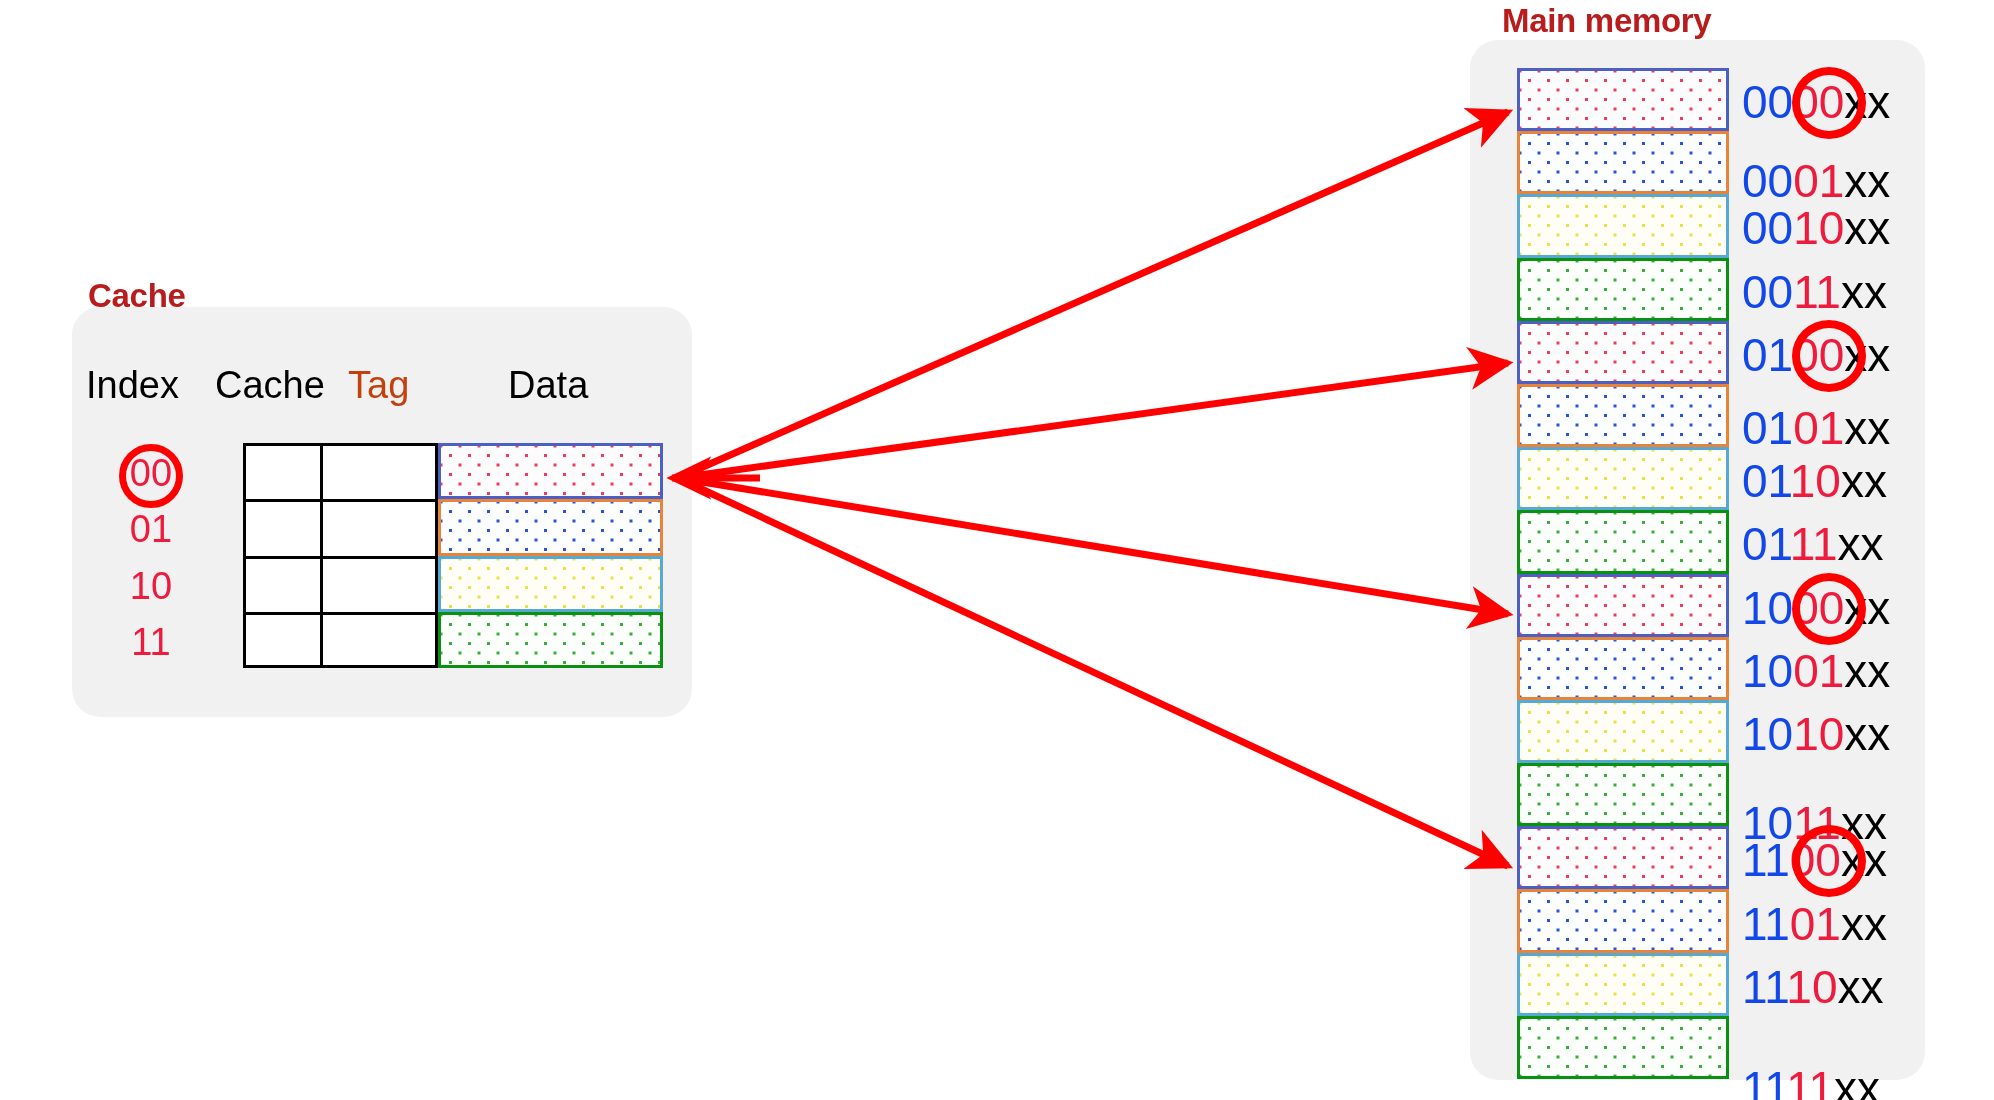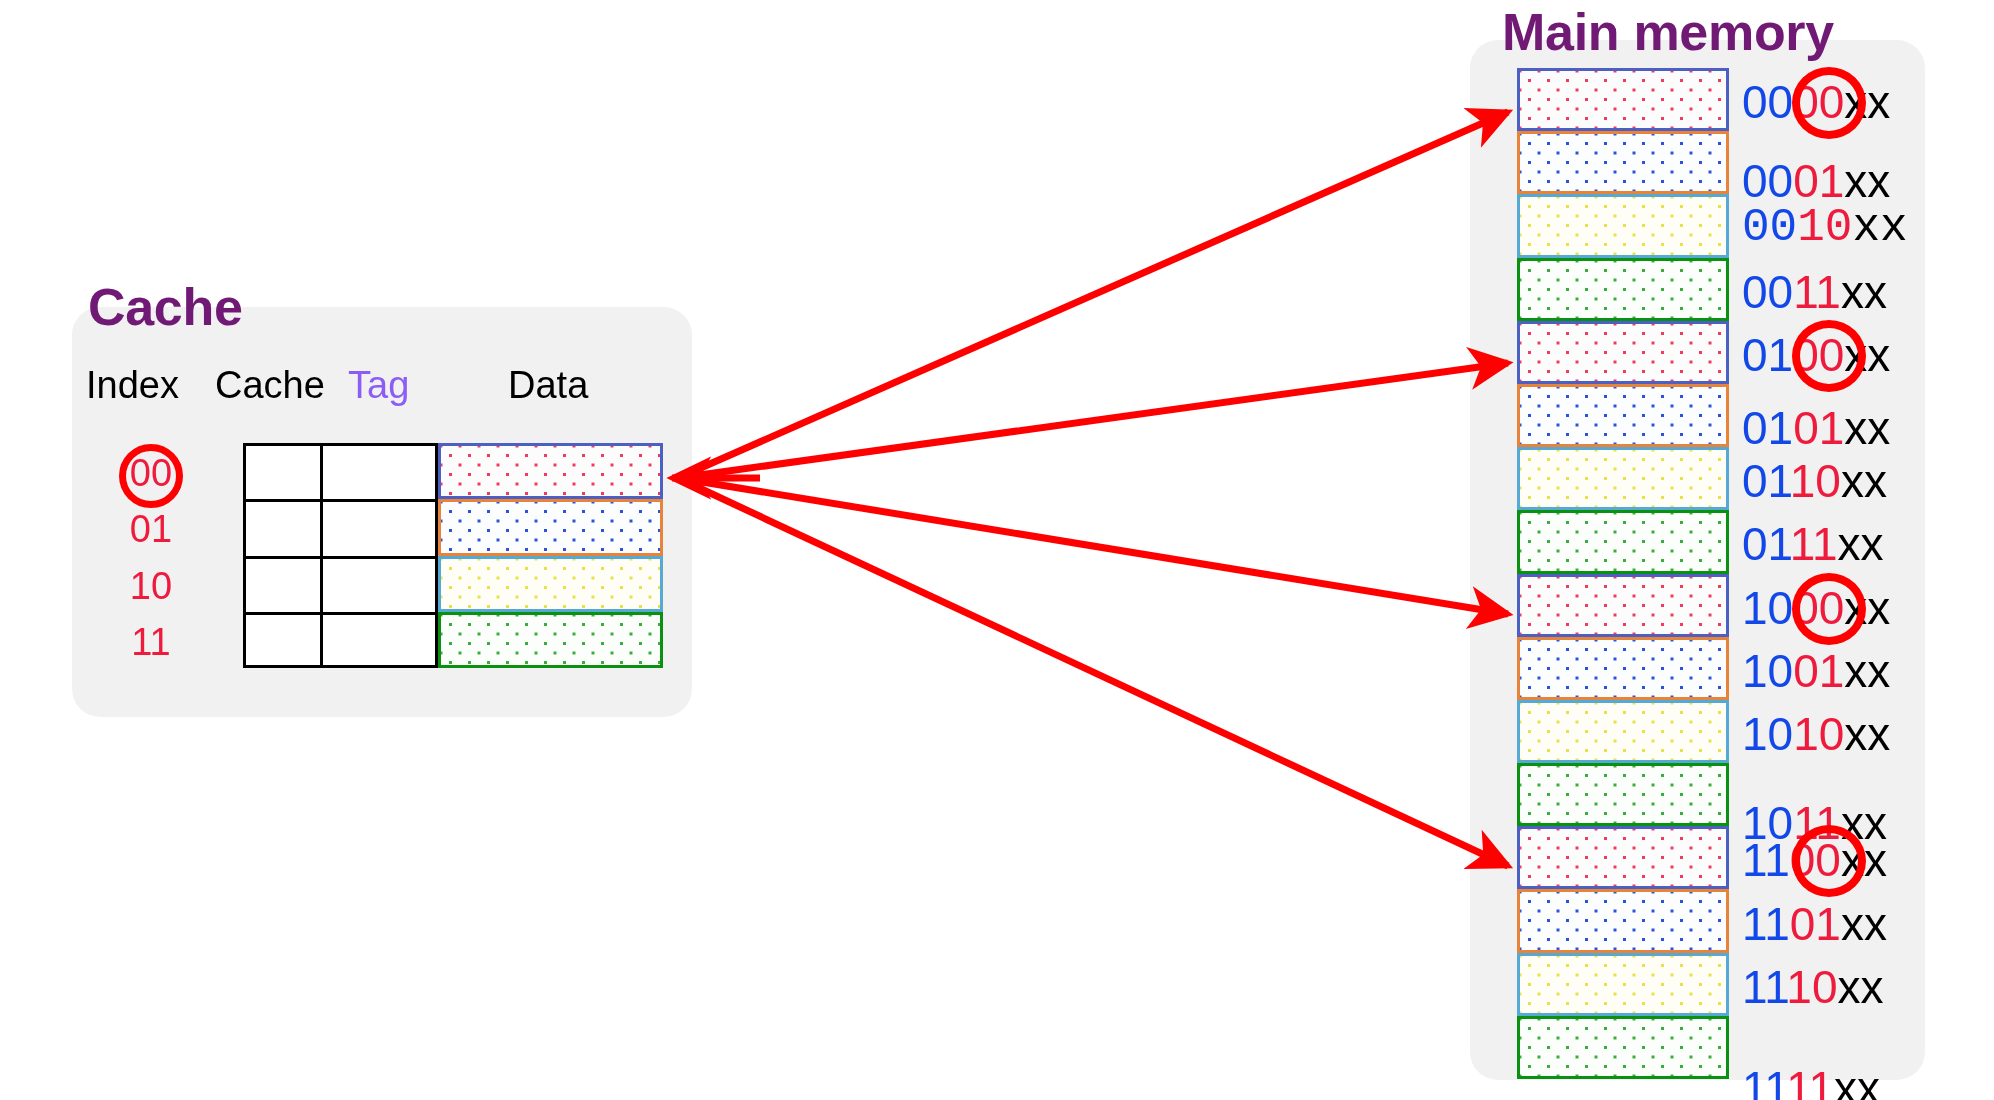--- a/index.html
+++ b/index.html
@@ -22,40 +22,40 @@
     position: absolute;
     background: #f1f1f1;
     border-radius: 28px;
   }
   #cache-panel-bg { left: 72px; top: 307px; width: 620px; height: 410px; }
   #memory-panel-bg { left: 1470px; top: 40px; width: 455px; height: 1040px; }
 
   
   .panel-title {
     position: absolute;
-    font-size: 52px;
+    font-size: 33px;
     font-weight: bold;
-    color: #701a75;
+    color: #b91c1c;
     letter-spacing: -0.3px;
     white-space: nowrap;
   }
   #cache-title { left: 88px; top: 277px; }
   #memory-title { left: 1502px; top: 2px; }
 
   
   .cache-head {
     position: absolute;
     top: 364px;
     font-size: 38px;
     color: #000000;
     white-space: nowrap;
   }
   #head-index { left: 86px; }
   #head-valid { left: 215px; }
-  #head-tag   { left: 348px; color: #8b5cf6; }
+  #head-tag   { left: 348px; color: #c2410c; }
   #head-data  { left: 508px; }
 
   
   #cache-table {
     position: absolute;
     left: 243px;
     top: 443px;
     width: 420px;
     height: 225px;
   }
@@ -255,21 +255,21 @@
       <div class="m-cell fill-d"></div>
       <div class="m-cell fill-a"></div>
       <div class="m-cell fill-b"></div>
       <div class="m-cell fill-c"></div>
       <div class="m-cell fill-d"></div>
     </div>
 
   <div id="memory-labels-host">
       <div class="m-label" style="top: 79px;"><span class="tag">00</span><span class="idx">00</span><span class="off">xx</span><div class="addr-ring" style="left: 50px; top: -12px;"></div></div>
       <div class="m-label" style="top: 158px;"><span class="tag">00</span><span class="idx">01</span><span class="off">xx</span></div>
-      <div class="m-label" style="top: 205.4px; font-family: Liberation Mono, monospace;"><span class="tag">00</span><span class="idx">10</span><span class="off">xx</span></div>
+      <div class="m-label" style="top: 205.4px;"><span class="tag">00</span><span class="idx">10</span><span class="off">xx</span></div>
       <div class="m-label" style="top: 268.6px;"><span class="tag">00</span><span class="idx">11</span><span class="off">xx</span></div>
       <div class="m-label" style="top: 331.8px;"><span class="tag">01</span><span class="idx">00</span><span class="off">xx</span><div class="addr-ring" style="left: 50px; top: -12px;"></div></div>
       <div class="m-label" style="top: 405px;"><span class="tag">01</span><span class="idx">01</span><span class="off">xx</span></div>
       <div class="m-label" style="top: 458.2px;"><span class="tag">01</span><span class="idx">10</span><span class="off">xx</span></div>
       <div class="m-label" style="top: 521.4px;"><span class="tag">01</span><span class="idx">11</span><span class="off">xx</span></div>
       <div class="m-label" style="top: 584.6px;"><span class="tag">10</span><span class="idx">00</span><span class="off">xx</span><div class="addr-ring" style="left: 50px; top: -12px;"></div></div>
       <div class="m-label" style="top: 647.8px;"><span class="tag">10</span><span class="idx">01</span><span class="off">xx</span></div>
       <div class="m-label" style="top: 711px;"><span class="tag">10</span><span class="idx">10</span><span class="off">xx</span></div>
       <div class="m-label" style="top: 774.2px; margin-top: 26px;"><span class="tag">10</span><span class="idx">11</span><span class="off">xx</span></div>
       <div class="m-label" style="top: 837.4px;"><span class="tag">11</span><span class="idx">00</span><span class="off">xx</span><div class="addr-ring" style="left: 50px; top: -12px;"></div></div>

